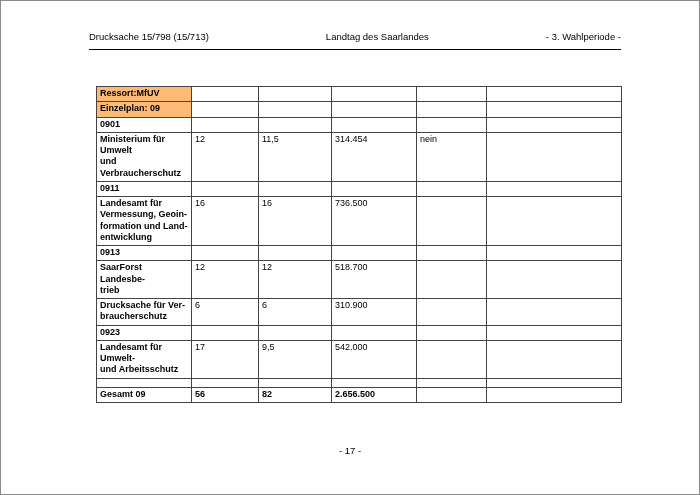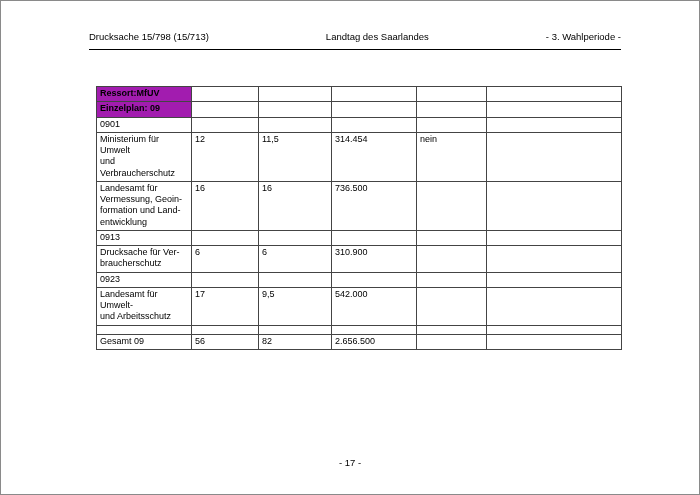--- a/index.html
+++ b/index.html
@@ -42,32 +42,32 @@
     width: 525px;
     font-size: 9px;
     line-height: 1.25;
   }
   table.doc-table td {
     border: 1px solid #444444;
     padding: 1px 3px 2px 3px;
     vertical-align: top;
     overflow: hidden;
   }
-  td.desc { white-space: pre-line; }
+  td.desc { white-space: pre-line; font-weight: bold; }
   tr.sec td.desc {
-    background: #a21caf;
+    background: #fdba74;
     font-weight: bold;
   }
-  tr.total td { font-weight: normal; }
+  tr.total td { font-weight: bold; }
   tr.spacer td { height: 8px; padding: 0; }
 
   .page-footer {
     position: absolute;
     left: 0;
-    top: 456px;
+    top: 444px;
     width: 100%;
     text-align: center;
     font-size: 9.5px;
   }
 </style>
 </head>
 <body>
 
 <div class="page">
 
@@ -115,39 +115,56 @@
         <tr>
           <td class="desc">Ministerium für Umwelt
 und Verbraucherschutz</td>
           <td>12</td>
           <td>11,5</td>
           <td>314.454</td>
           <td>nein</td>
           <td></td>
         </tr>
         <tr>
+          <td class="desc">0911</td>
+          <td></td>
+          <td></td>
+          <td></td>
+          <td></td>
+          <td></td>
+        </tr>
+        <tr>
           <td class="desc">Landesamt für
 Vermessung, Geoin-
 formation und Land-
 entwicklung</td>
           <td>16</td>
           <td>16</td>
           <td>736.500</td>
           <td></td>
           <td></td>
         </tr>
         <tr>
           <td class="desc">0913</td>
           <td></td>
           <td></td>
           <td></td>
           <td></td>
           <td></td>
         </tr>
         <tr>
+          <td class="desc">SaarForst Landesbe-
+trieb</td>
+          <td>12</td>
+          <td>12</td>
+          <td>518.700</td>
+          <td></td>
+          <td></td>
+        </tr>
+        <tr>
           <td class="desc">Drucksache für Ver-
 braucherschutz</td>
           <td>6</td>
           <td>6</td>
           <td>310.900</td>
           <td></td>
           <td></td>
         </tr>
         <tr>
           <td class="desc">0923</td>

